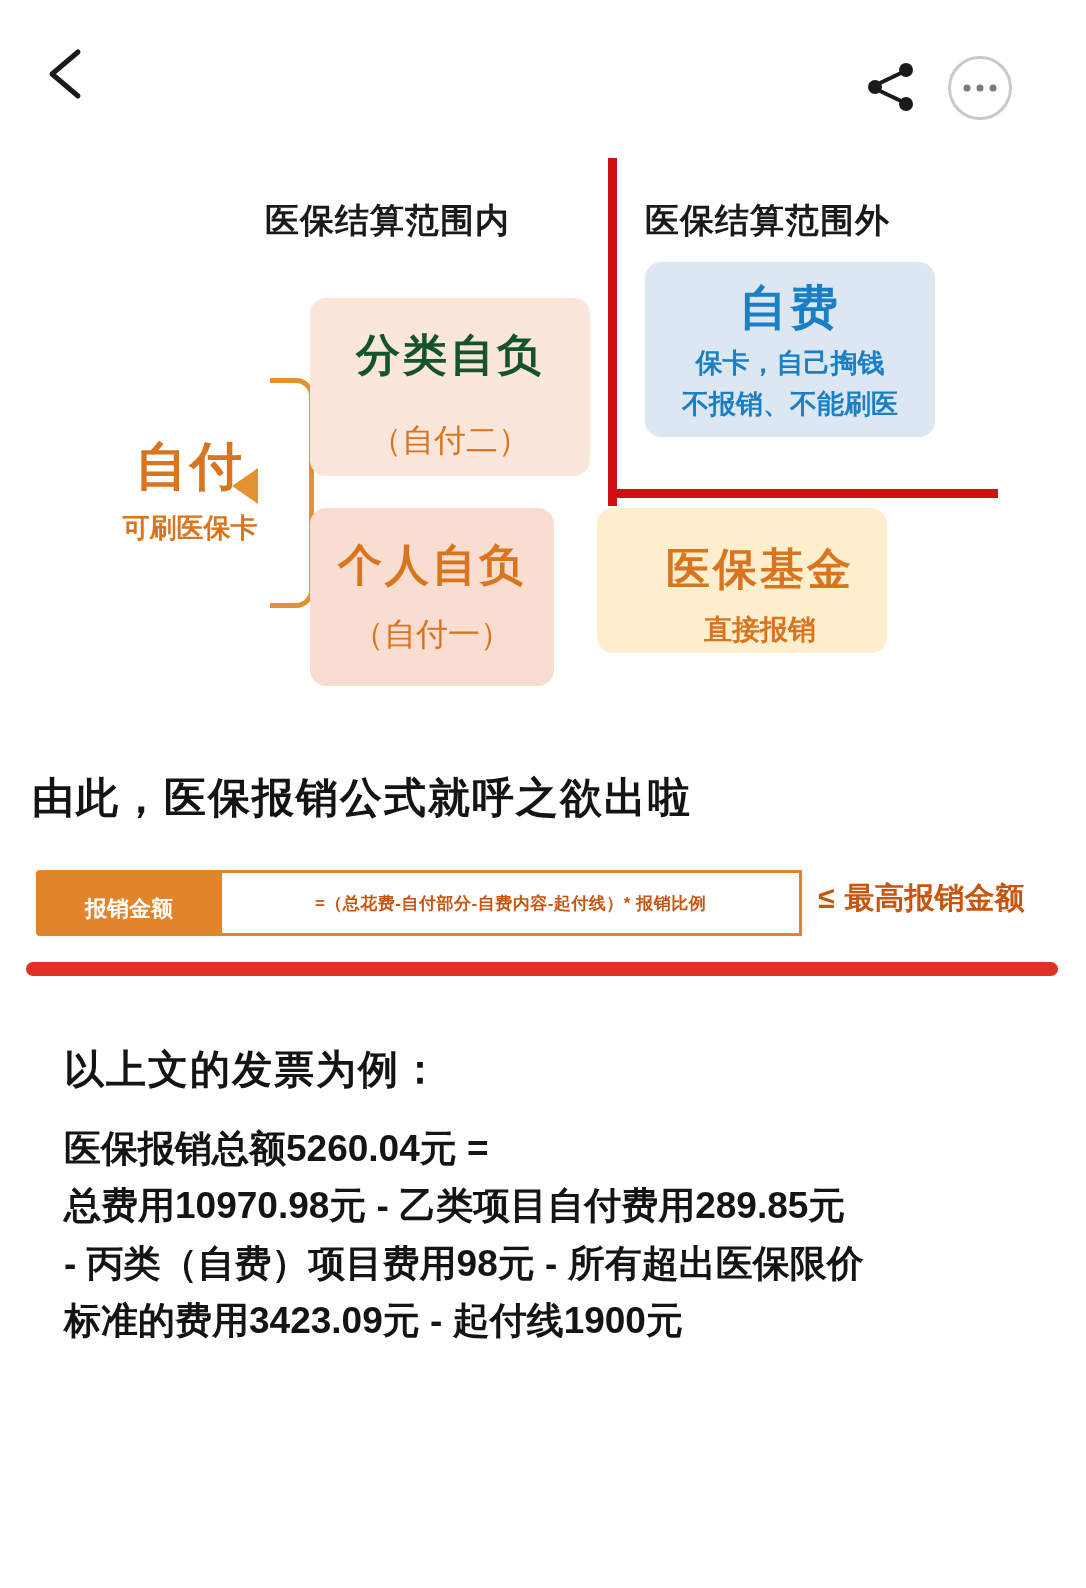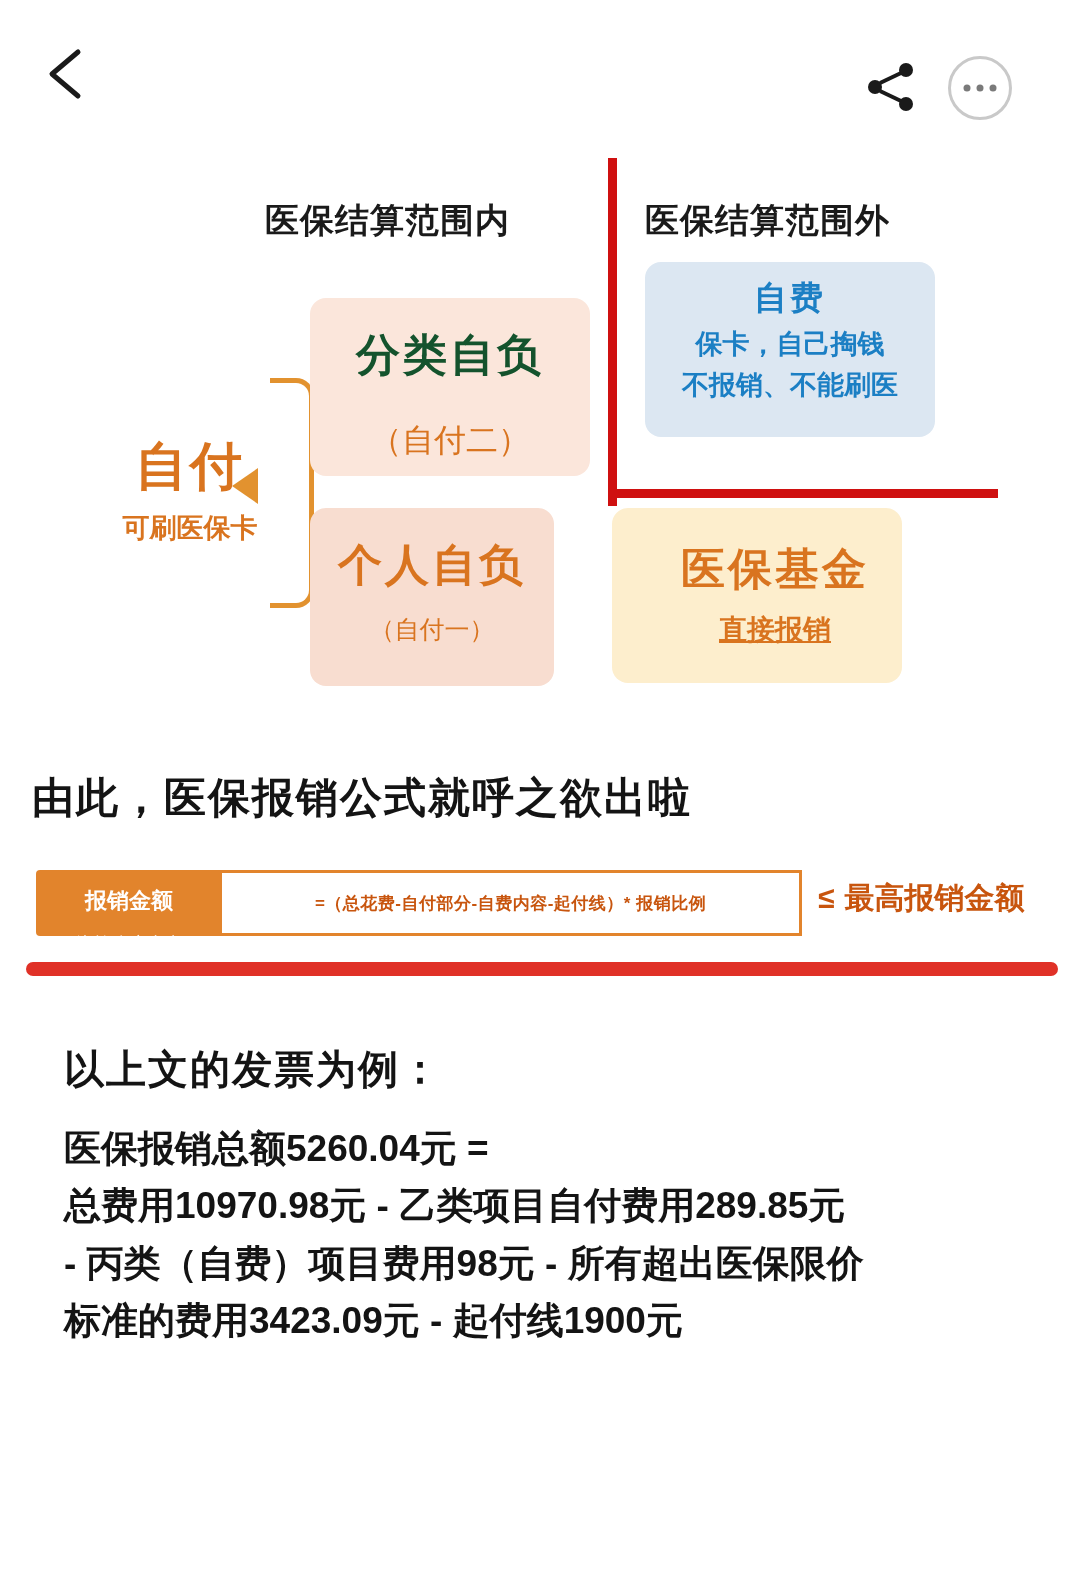--- a/index.html
+++ b/index.html
@@ -137,58 +137,57 @@
   .box-geren {
     left: 310px; top: 358px;
     width: 244px; height: 178px;
     background: #f8ddd0;
   }
   .box-geren .big {
     font-size: 44px; color: #d9741f;
     margin-top: 28px;
   }
   .box-geren .small {
-    font-size: 25px; color: #d9741f;
+    font-size: 32px; color: #d9741f;
     margin-top: 18px;
   }
 
   
   .box-zifei {
     left: 645px; top: 112px;
     width: 290px; height: 175px;
     background: #dce7f2;
     padding-top: 14px;
   }
   .box-zifei .big {
-    font-size: 33px; color: #1b7fc4;
+    font-size: 48px; color: #1b7fc4;
   }
   .box-zifei .small {
     font-size: 27px; color: #1b7fc4;
     font-weight: bold;
     line-height: 1.28;
     margin-top: 6px;
     letter-spacing: 0px;
   }
 
   
   .box-jijin {
-    left: 612px; top: 358px;
-    width: 290px; height: 175px;
+    left: 597px; top: 358px;
+    width: 290px; height: 145px;
     background: #fdeecd;
     padding-top: 32px;
     padding-left: 36px;
   }
   .box-jijin .big {
     font-size: 44px; color: #d9741f;
   }
   .box-jijin .small {
     font-size: 28px; color: #d9741f;
     font-weight: bold;
     margin-top: 12px;
-    text-decoration: underline;
   }
 
   
   .zifu-label {
     position: absolute;
     left: 100px;
     top: 282px;
     width: 180px;
     text-align: center;
   }
@@ -248,21 +247,21 @@
   .f-left {
     position: absolute;
     left: 0; top: 0;
     width: 186px;
     height: 66px;
     background: #e2842c;
     color: #ffffff;
     border-radius: 4px 0 0 4px;
     text-align: center;
     box-sizing: border-box;
-    padding-top: 16px;
+    padding-top: 24px;
   }
   .f-left .l1 { font-size: 22px; font-weight: bold; }
   .f-left .l2 { font-size: 18px; margin-top: 16px; }
   .f-mid {
     position: absolute;
     left: 186px; top: 0;
     width: 580px;
     height: 66px;
     border: 3px solid #e2842c;
     border-left: none;

